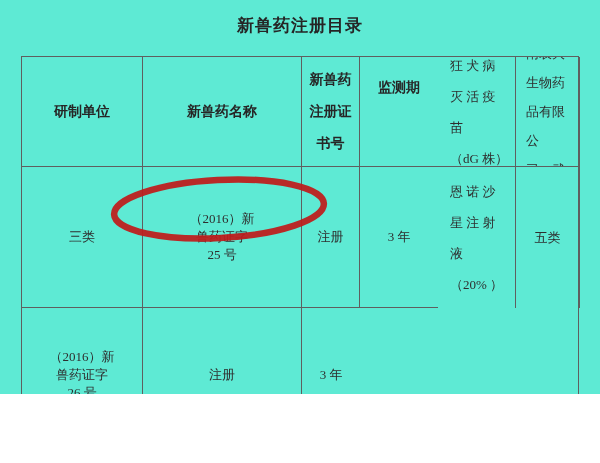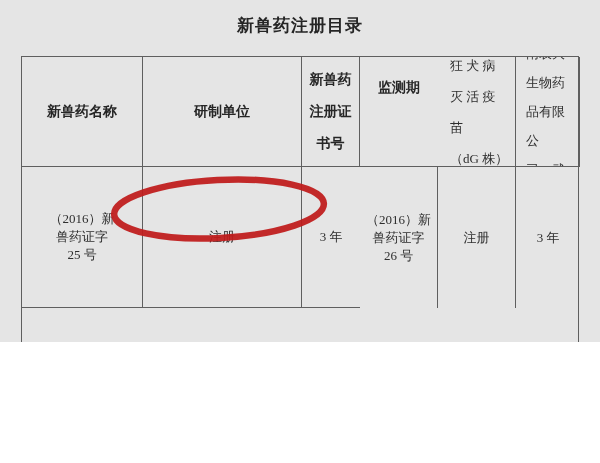--- a/index.html
+++ b/index.html
@@ -3,22 +3,22 @@
 <meta charset="utf-8">
 <style>
   html, body {
     margin: 0;
     padding: 0;
     background: #ffffff;
   }
   #page {
     position: relative;
     width: 600px;
-    height: 342px;
-    background: #e5e5e5;
+    height: 394px;
+    background: #5eead4;
     font-family: "Liberation Serif", "DejaVu Serif", serif;
     color: #2e2e2e;
     overflow: hidden;
   }
   #doc-title {
     position: absolute;
     top: 14px;
     left: 0;
     width: 600px;
     text-align: center;
@@ -92,39 +92,43 @@
 </style>
 </head>
 <body>
 
 <div id="page">
 
   <div id="doc-title">新兽药注册目录</div>
 
   <div id="reg-table">
 
+    <div class="cell header">研制单位</div>
     <div class="cell header">新兽药名称</div>
-    <div class="cell header">研制单位</div>
     <div class="cell header" style="line-height:32px;">新兽药
 注册证
 书号</div>
     <div class="cell header top-align last-col">监测期</div>
 
     <div class="cell name-cell">狂 犬 病 灭 活 疫 苗
 （dG 株）</div>
     <div class="cell dev-cell">华南农业大学、广州市华
 南农大生物药品有限公
 司、武汉中博生物股份有
 限公司</div>
+    <div class="cell">三类</div>
     <div class="cell">（2016）新
 兽药证字
 25 号</div>
     <div class="cell">注册</div>
     <div class="cell last-col">3 年</div>
 
+    <div class="cell name-cell last-row">恩 诺 沙 星 注 射 液
+（20% ）</div>
+    <div class="cell last-row">五类</div>
     <div class="cell last-row">（2016）新
 兽药证字
 26 号</div>
     <div class="cell last-row">注册</div>
     <div class="cell last-col last-row">3 年</div>
 
   </div>
 
   <svg id="circle-annotation" viewBox="0 0 226 78" xmlns="http://www.w3.org/2000/svg">
     <ellipse cx="113" cy="39" rx="105" ry="29" fill="none" stroke="#bf1b1b" stroke-width="6.5" stroke-opacity="0.93" transform="rotate(-3 113 39)"></ellipse>

